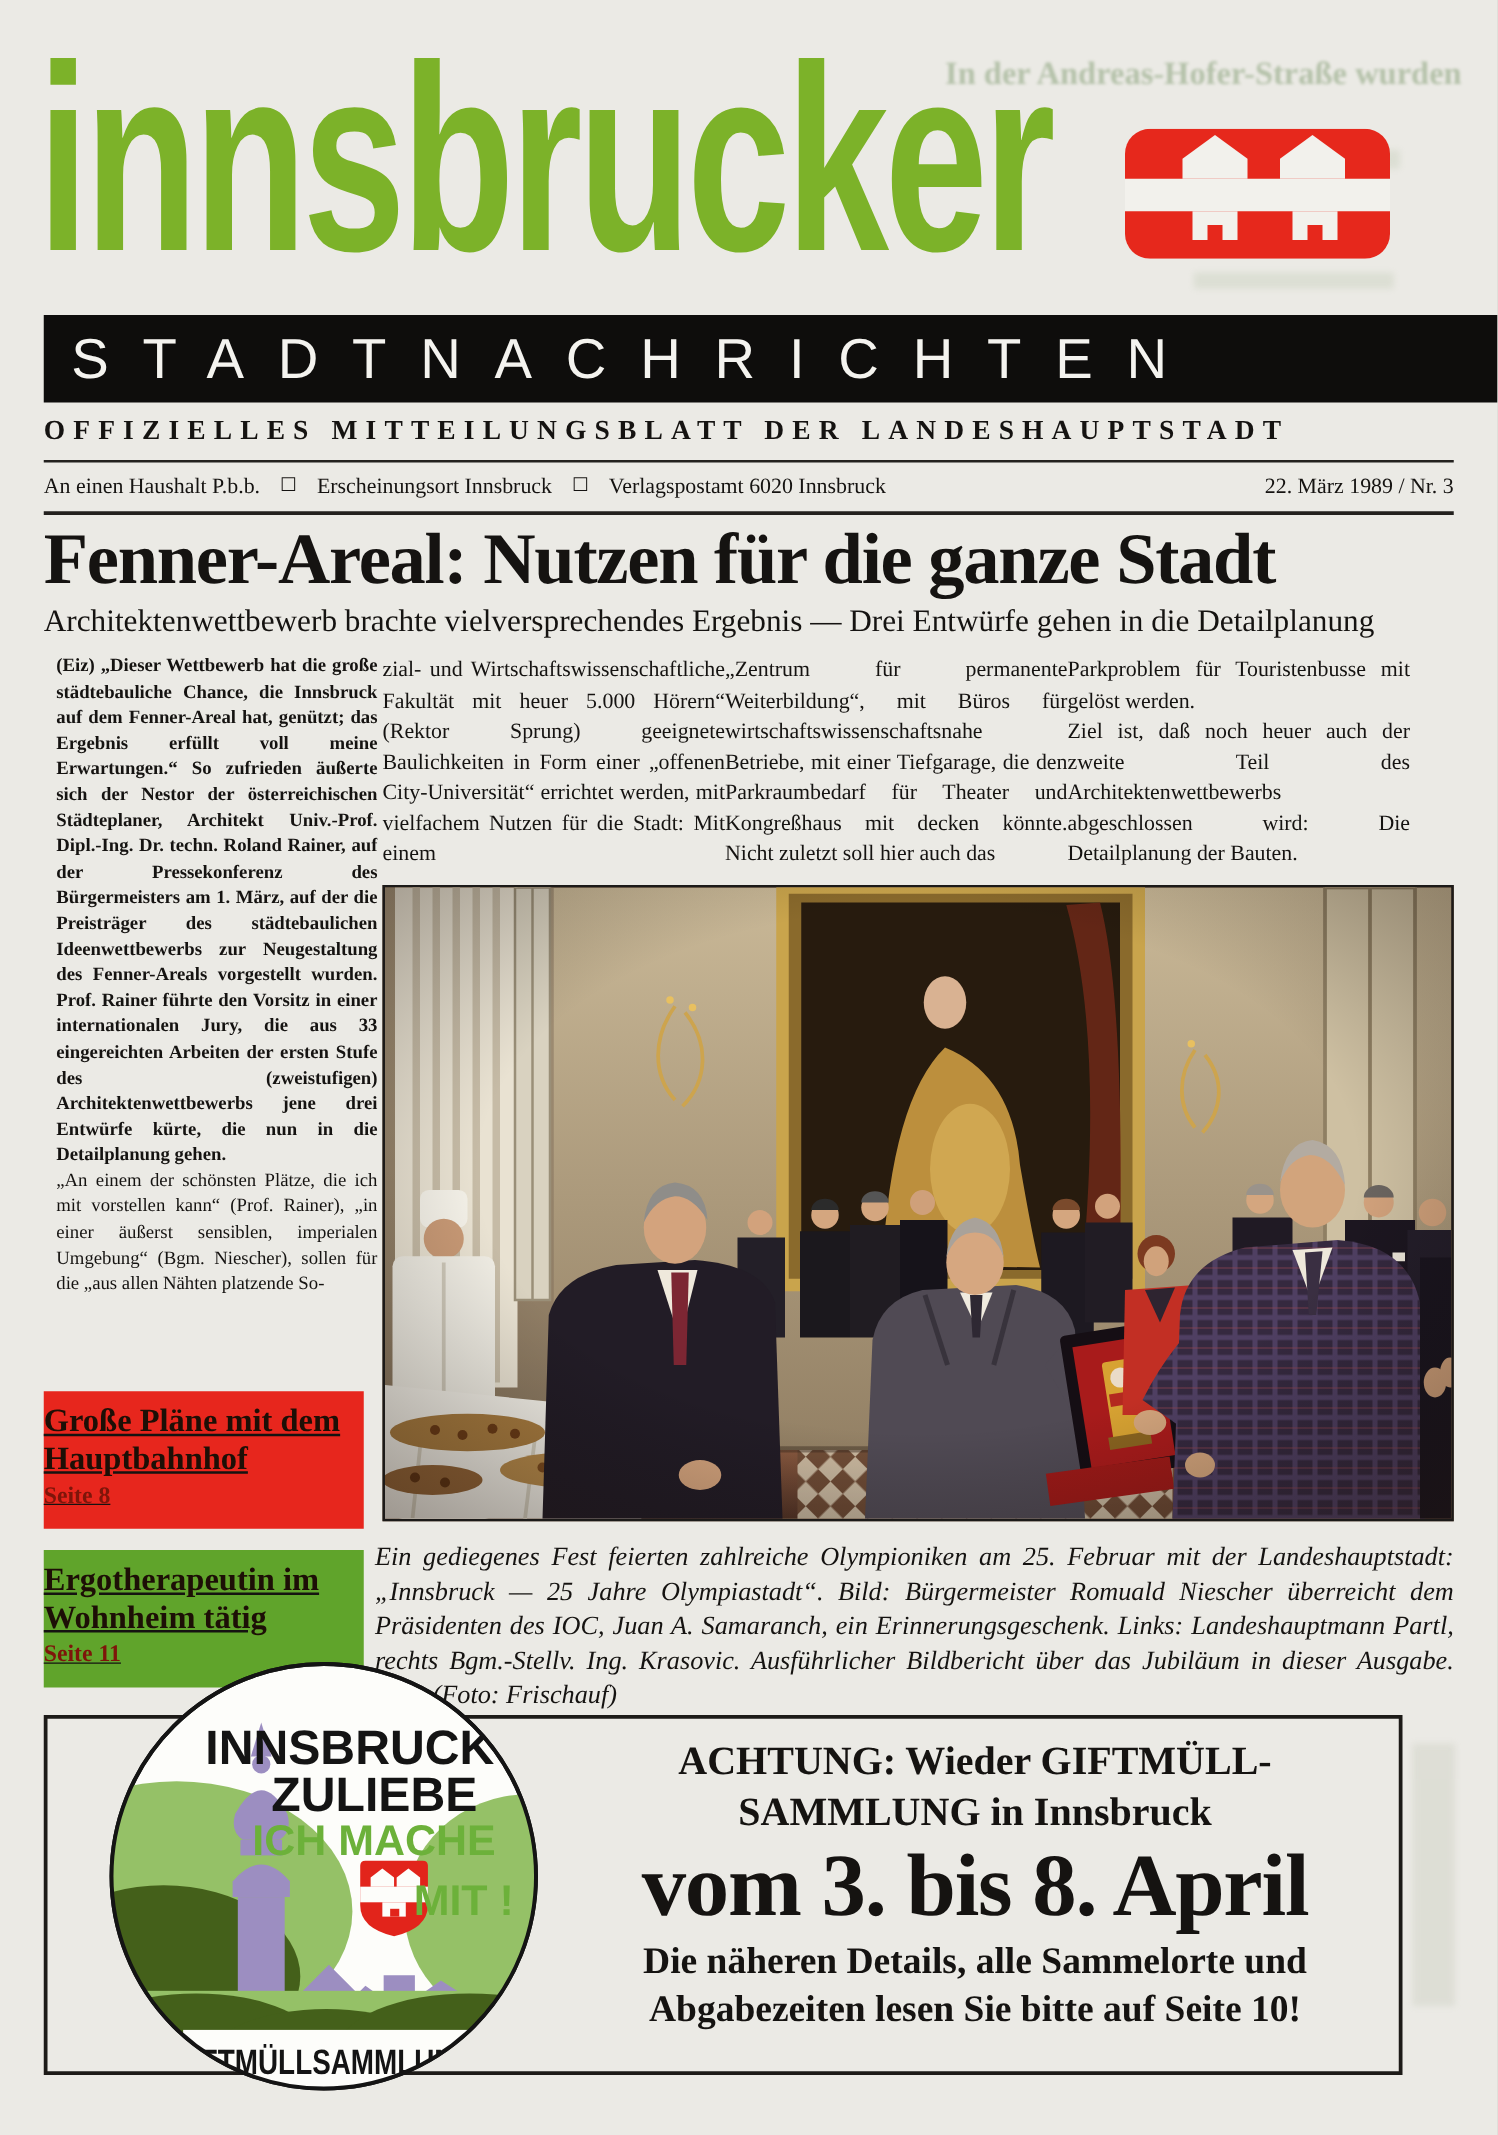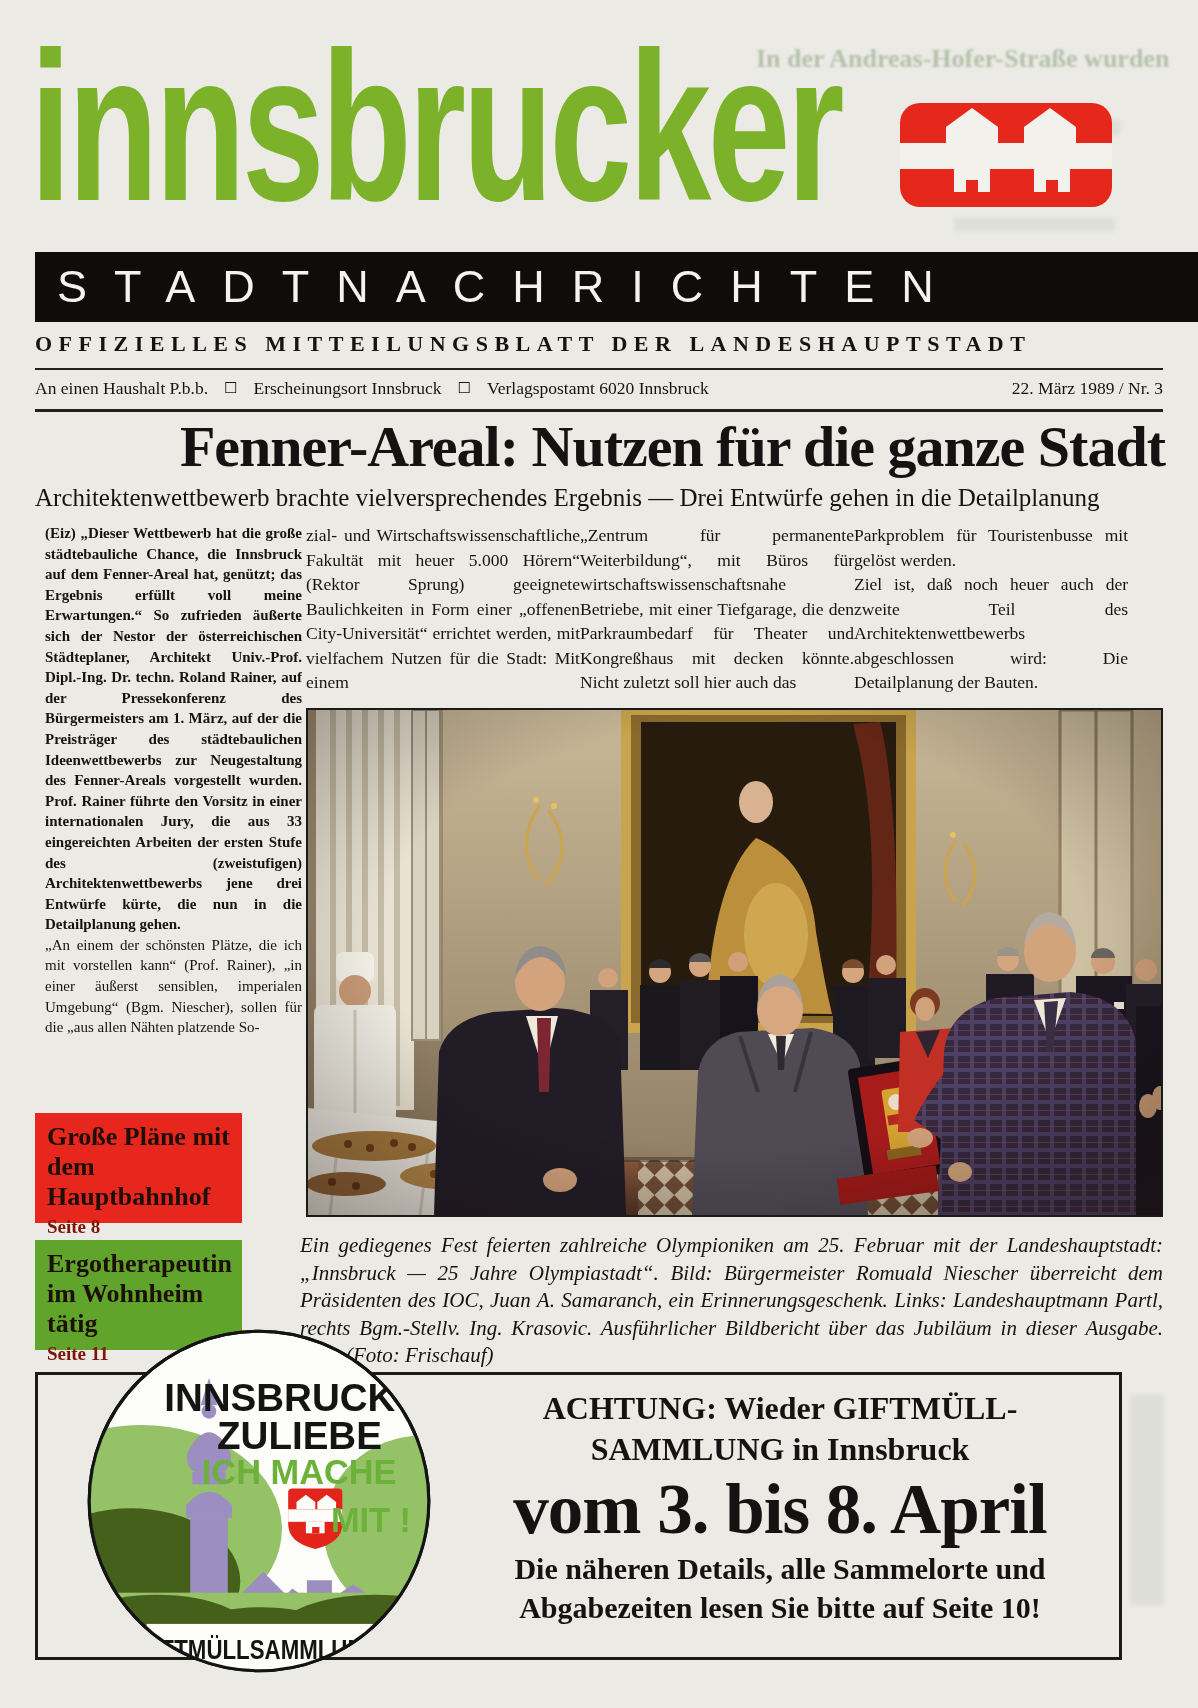--- a/index.html
+++ b/index.html
@@ -16,35 +16,35 @@
           font-family:"Liberation Sans",sans-serif;color:#f4f3ef;font-size:45px;font-weight:500;
           letter-spacing:27px;line-height:70px;padding-left:22px;box-sizing:border-box;white-space:nowrap;overflow:hidden;}
   .subtitle{left:35px;top:331px;font-weight:700;font-size:22px;letter-spacing:6.5px;white-space:nowrap;}
   .rule1{left:35px;top:368px;width:1128px;height:2px;background:#23211e;}
   .pbb{left:35px;top:378px;width:1128px;font-size:17.5px;display:flex;gap:16px;align-items:baseline;}
   .pbb .box{font-size:15px;position:relative;top:-1px;}
   .pbb .date{margin-left:auto;}
   .rule2{left:35px;top:409px;width:1128px;height:3px;background:#23211e;}
 
   
-  .headline{left:35px;top:413px;width:1130px;font-size:58px;font-weight:700;letter-spacing:-1px;white-space:nowrap;text-align:right;}
+  .headline{left:35px;top:413px;width:1130px;font-size:58px;font-weight:700;letter-spacing:-1px;white-space:nowrap;}
   .subhead{left:35px;top:484px;width:1130px;font-size:25px;white-space:nowrap;}
 
   
   .col1{left:45px;top:523px;width:257px;height:586px;overflow:hidden;
         font-size:15px;line-height:20.6px;text-align:justify;}
   .col1 .lead{font-weight:700;}
   .col1 p{margin:0;}
   .threecols{left:306px;top:523px;width:857px;display:flex;}
   .tcol{width:274px;height:172px;overflow:hidden;font-size:17.5px;line-height:24.5px;text-align:justify;}
   .tcol p{margin:0;}
   .tcol .bold{font-weight:700;}
 
   
-  .teaser{left:35px;width:207px;height:110px;box-sizing:border-box;padding:9px 12px;}
+  .teaser{left:35px;width:256px;height:110px;box-sizing:border-box;padding:9px 0;text-decoration:underline;}
   .teaser.red{top:1113px;background:#e7261d;}
   .teaser.green{top:1240px;background:#60a42b;}
   .teaser .t{font-size:26px;line-height:1.16;font-weight:700;color:#1d0f06;}
   .teaser .p{font-size:19px;font-weight:700;color:#7e150a;margin-top:4px;}
 
   
   .photo{left:306px;top:708px;width:853px;height:505px;border:2px solid #1c1a18;background:#6b5138;}
   .photo svg{display:block;width:100%;height:100%;}
   .caption{left:300px;top:1232px;width:863px;font-style:italic;font-size:21px;line-height:27.5px;text-align:justify;}
   .caption .credit{display:inline-block;margin-left:46px;}

